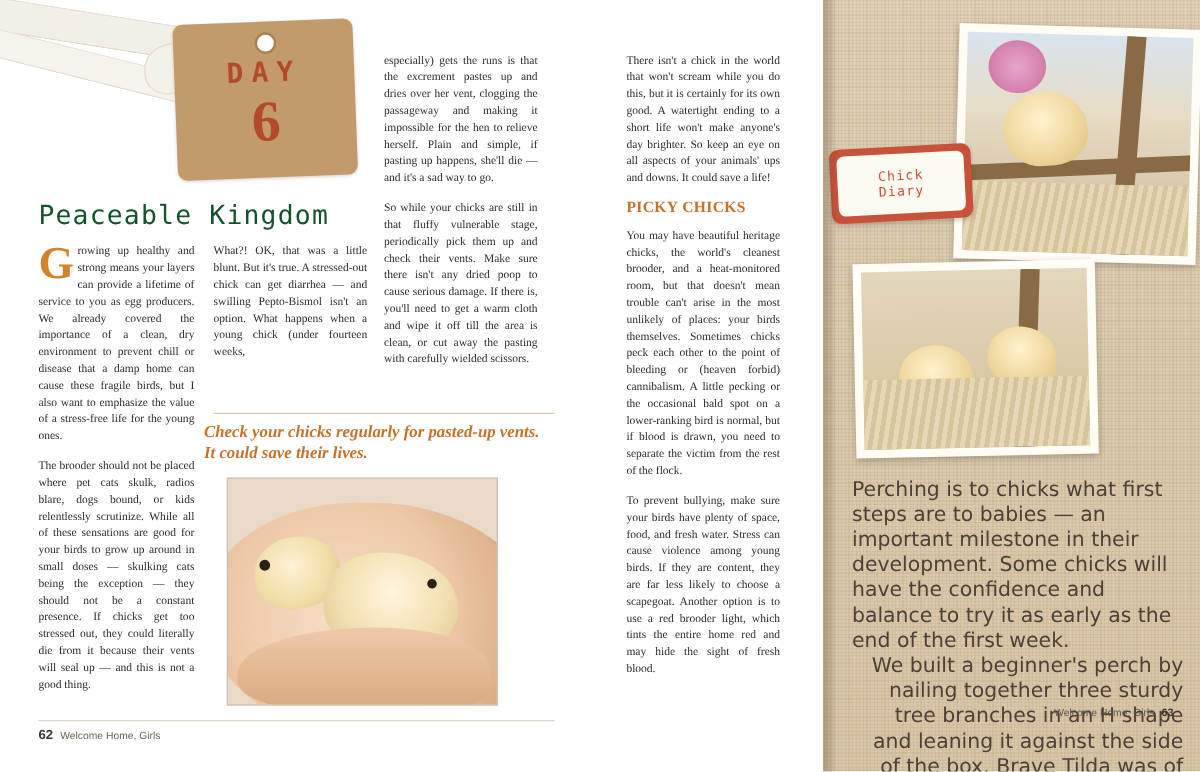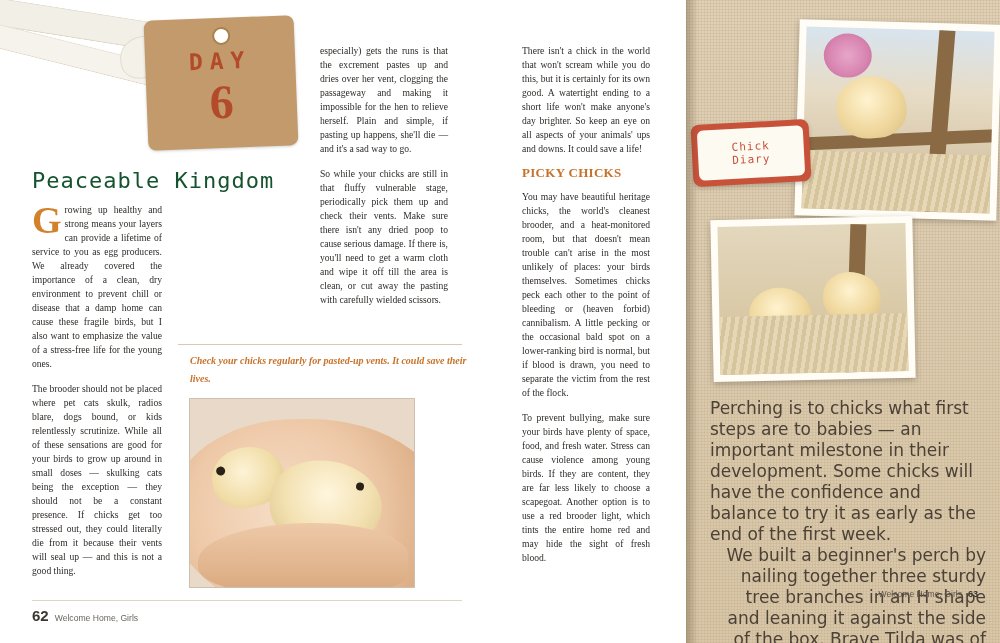--- a/index.html
+++ b/index.html
@@ -41,23 +41,23 @@
   .col-3{left:320px;top:44px;width:128px;}
   .col-4{left:522px;top:44px;width:128px;}
 
   .dropcapwrap:first-letter{
     float:left;font-family:"Liberation Serif", serif;font-size:38px;line-height:31px;
     color:#d2822c;padding:2px 3px 0 0;font-weight:bold;
   }
   .subhead{color:#c7722a;font-weight:bold;font-size:13px;line-height:12px;letter-spacing:.3px;
     text-transform:uppercase;margin:0 0 3px 0;}
 
-  .pullquote{position:absolute;left:190px;top:352px;width:284px;
+  .pullquote{position:absolute;left:170px;top:352px;width:284px;
     font-family:"Liberation Serif", serif;font-style:italic;font-weight:bold;
-    font-size:10px;line-height:18px;color:#c7722a;}
+    font-size:14px;line-height:18px;color:#c7722a;}
   .pullrule{position:absolute;left:178px;top:344px;width:284px;height:1px;background:#d9c9ae;}
 
   .photo-hand{position:absolute;left:189px;top:398px;width:224px;height:188px;
     background:#e9d9c8;border:1px solid #cfbfae;overflow:hidden;}
   .photo-hand .skin{position:absolute;left:-20px;top:20px;width:280px;height:200px;
     background:radial-gradient(circle at 40% 45%, #f6ddc6 0%, #eec9a8 45%, #dcae86 75%, #c89468 100%);
     border-radius:45% 50% 40% 55%;}
   .photo-hand .chick-a{position:absolute;left:22px;top:48px;width:72px;height:60px;
     background:radial-gradient(circle at 45% 40%, #fdf3d6 0%, #f0dca6 60%, #d9c085 100%);
     border-radius:55% 60% 50% 50%;transform:rotate(-12deg);}
@@ -65,21 +65,21 @@
     background:#2a2118;border-radius:50%;}
   .photo-hand .chick-b{position:absolute;left:80px;top:62px;width:112px;height:86px;
     background:radial-gradient(circle at 50% 38%, #fff6de 0%, #f3e1b2 55%, #dcc58c 100%);
     border-radius:52% 58% 55% 50%;transform:rotate(6deg);}
   .photo-hand .chick-b:after{content:"";position:absolute;left:84px;top:18px;width:8px;height:8px;
     background:#2a2118;border-radius:50%;}
   .photo-hand .fingers{position:absolute;left:8px;bottom:-6px;width:210px;height:70px;
     background:linear-gradient(180deg,#eec9a8,#d9a97f);border-radius:60% 50% 30% 40%;}
 
   .folio-left{position:absolute;left:32px;top:607px;font-size:8.6px;color:#6b655c;}
-  .folio-left .num{font-weight:bold;color:#3b3731;margin-right:6px;font-size:15px;}
+  .folio-left .num{font-weight:bold;color:#3b3731;margin-right:6px;font-size:11px;}
   .rule-left{position:absolute;left:32px;top:600px;width:430px;height:1px;background:#ddd6c8;}
 
   
   .page-right{position:absolute;left:686px;top:0;width:314px;height:643px;
     background:
       repeating-linear-gradient(0deg, rgba(180,150,110,.18) 0px, rgba(180,150,110,.18) 1px, rgba(0,0,0,0) 1px, rgba(0,0,0,0) 3px),
       repeating-linear-gradient(90deg, rgba(175,145,105,.16) 0px, rgba(175,145,105,.16) 1px, rgba(0,0,0,0) 1px, rgba(0,0,0,0) 3px),
       linear-gradient(180deg,#dfd0b6,#d7c6a8);}
   .gutter{position:absolute;left:686px;top:0;width:12px;height:643px;
     background:linear-gradient(90deg, rgba(90,70,45,.35), rgba(90,70,45,0));}
@@ -139,20 +139,21 @@
     </div>
 
     <div class="kingdom-title">Peaceable Kingdom</div>
 
     <div class="col col-1">
       <p class="dropcapwrap">Growing up healthy and strong means your layers can provide a lifetime of service to you as egg producers. We already covered the importance of a clean, dry environment to prevent chill or disease that a damp home can cause these fragile birds, but I also want to emphasize the value of a stress-free life for the young ones.</p>
       <p>The brooder should not be placed where pet cats skulk, radios blare, dogs bound, or kids relentlessly scrutinize. While all of these sensations are good for your birds to grow up around in small doses — skulking cats being the exception — they should not be a constant presence. If chicks get too stressed out, they could literally die from it because their vents will seal up — and this is not a good thing.</p>
     </div>
 
     <div class="col col-2">
+      <p>What?! OK, that was a little blunt. But it's true. A stressed-out chick can get diarrhea — and swilling Pepto-Bismol isn't an option. What happens when a young chick (under fourteen weeks,</p>
     </div>
 
     <div class="col col-3">
       <p>especially) gets the runs is that the excrement pastes up and dries over her vent, clogging the passageway and making it impossible for the hen to relieve herself. Plain and simple, if pasting up happens, she'll die — and it's a sad way to go.</p>
       <p>So while your chicks are still in that fluffy vulnerable stage, periodically pick them up and check their vents. Make sure there isn't any dried poop to cause serious damage. If there is, you'll need to get a warm cloth and wipe it off till the area is clean, or cut away the pasting with carefully wielded scissors.</p>
     </div>
 
     <div class="pullrule"></div>
     <div class="pullquote">Check your chicks regularly for pasted-up vents. It could save their lives.</div>
 

